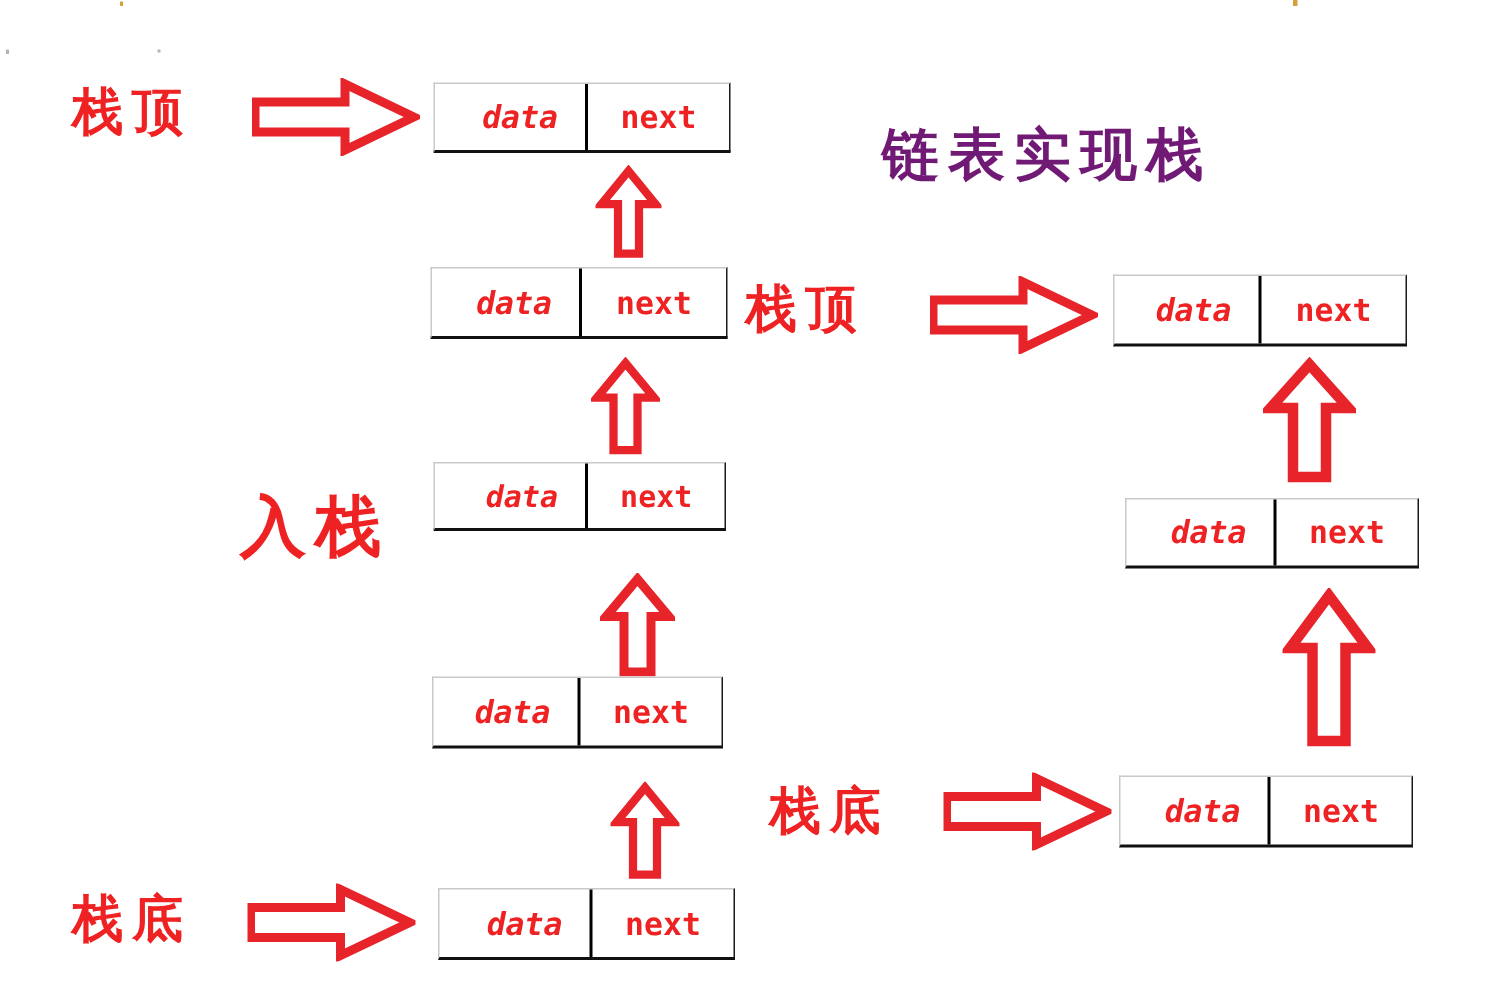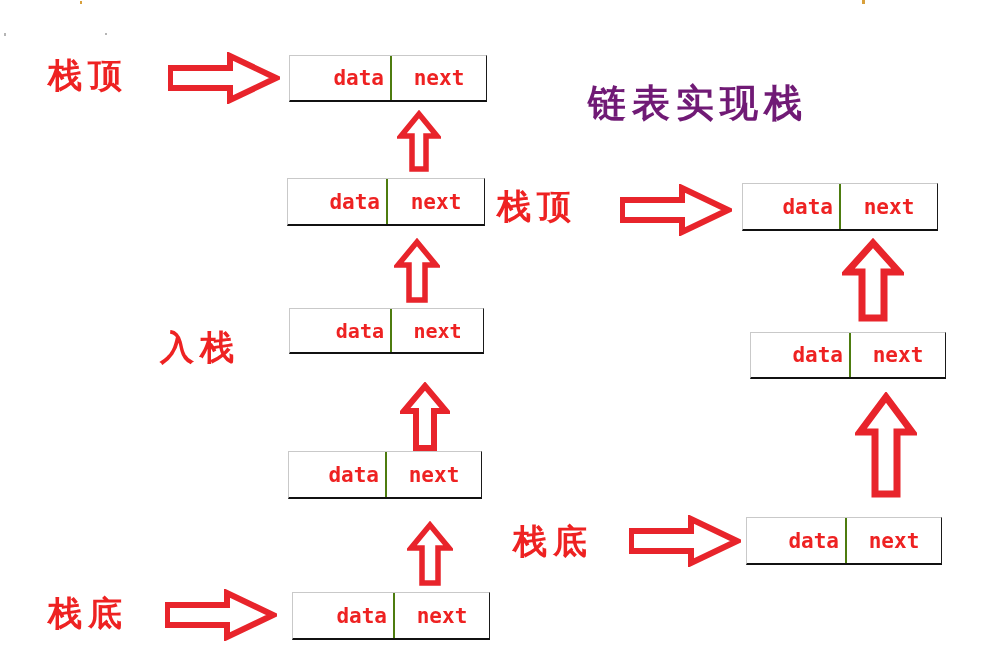--- a/index.html
+++ b/index.html
@@ -32,25 +32,26 @@
     display: flex;
     align-items: center;
     color: #ee2222;
     font-family: "DejaVu Sans Mono", "Liberation Mono", monospace;
     font-weight: bold;
     letter-spacing: 0px;
     white-space: nowrap;
   }
   .node .cell-data {
     justify-content: flex-end;
-    padding-right: 6px;
+    padding-right: 18px;
+    font-style: italic;
   }
   .node .cell-next {
     justify-content: center;
-    border-left: 2px solid #4d7c0f;
+    border-left: 2px solid #000000;
   }
 
   
   .cn-label {
     position: absolute;
     color: #ee2222;
     font-family: "DejaVu Serif", "Liberation Serif", serif;
     font-weight: bold;
     white-space: nowrap;
     letter-spacing: 6px;
@@ -115,21 +116,21 @@
     <div class="cell cell-data" style="width:98px; font-size:21px;">data</div>
     <div class="cell cell-next" style="width:98px; font-size:21px;">next</div>
   </div>
 
   <div class="arrow" style="left:394px; top:238px;">
     <svg width="46" height="66" viewBox="0 0 46 66">
       <path d="M15,62 L15,27 L4,27 L23,4 L42,27 L31,27 L31,62 Z" fill="none" stroke="#e8242b" stroke-width="5.5" stroke-linejoin="miter"></path>
     </svg>
   </div>
 
-  <div class="cn-label" style="left:160px; top:330px; font-size:34px;">入栈</div>
+  <div class="cn-label" style="left:160px; top:330px; font-size:44px;">入栈</div>
 
   <div class="node" style="left:289px; top:308px; width:195px; height:46px;">
     <div class="cell cell-data" style="width:100px; font-size:20px;">data</div>
     <div class="cell cell-next" style="width:93px; font-size:20px;">next</div>
   </div>
 
   <div class="arrow" style="left:400px; top:382px;">
     <svg width="50" height="70" viewBox="0 0 50 70">
       <path d="M16,66 L16,29 L4,29 L25,4 L46,29 L34,29 L34,66 Z" fill="none" stroke="#e8242b" stroke-width="6" stroke-linejoin="miter"></path>
     </svg>

